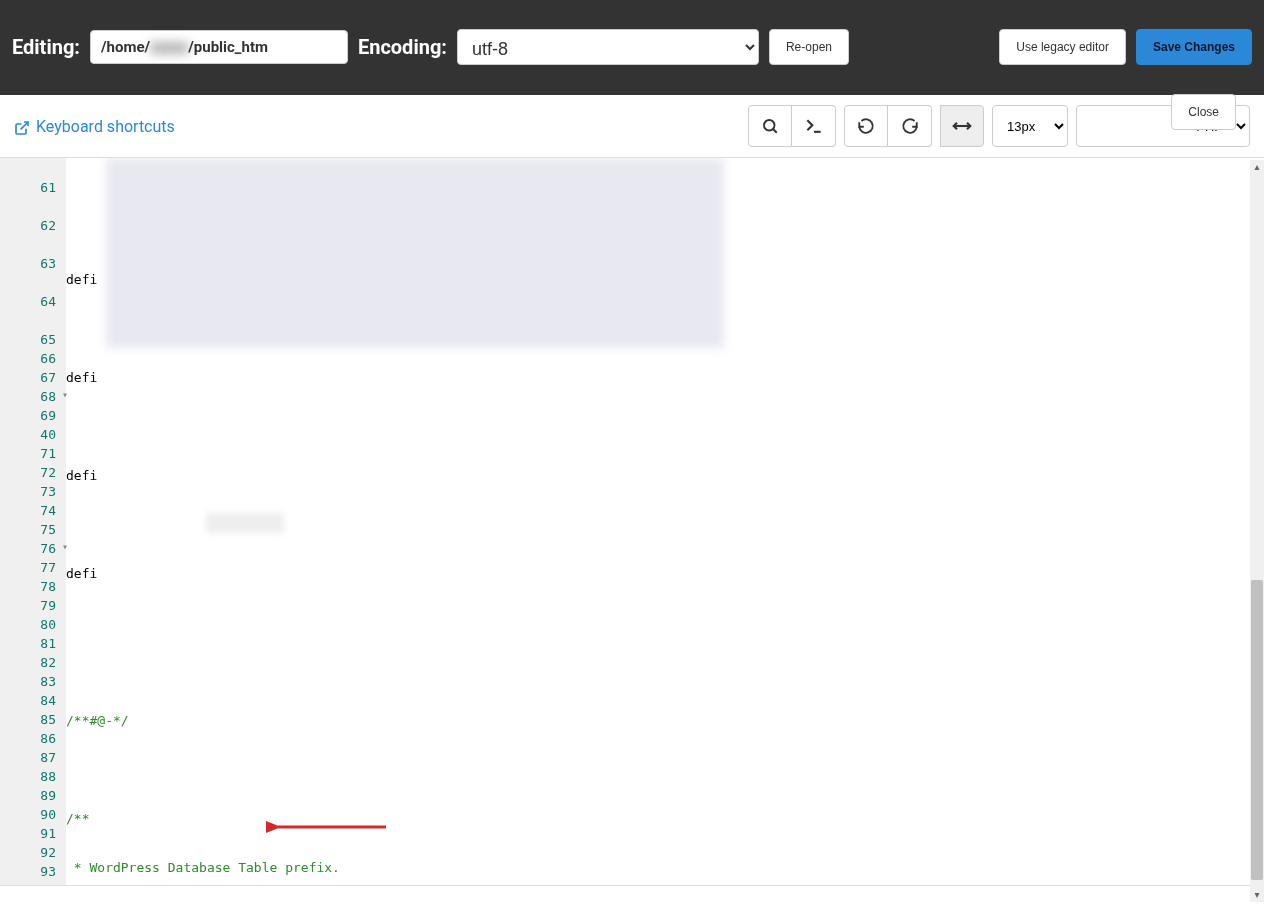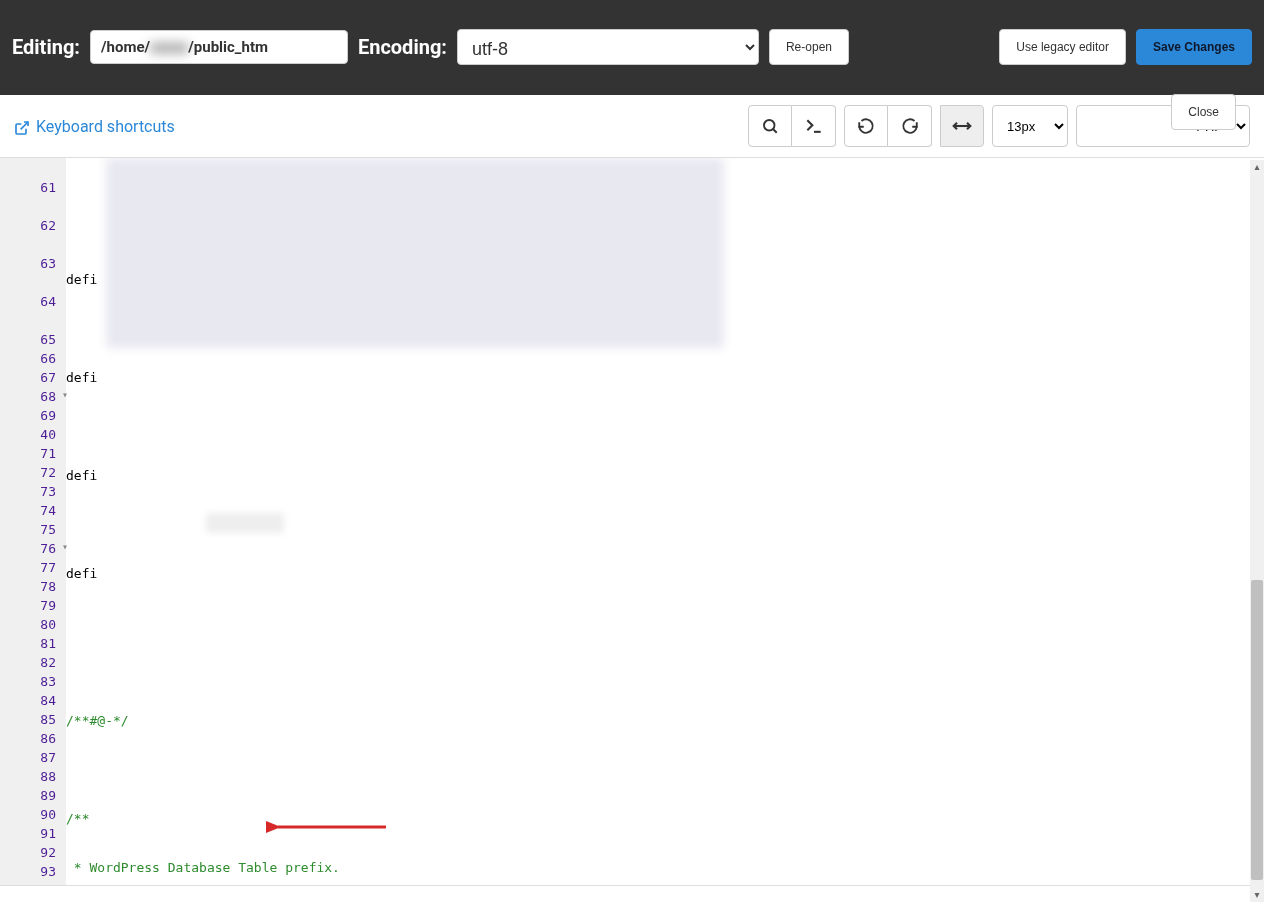--- a/index.html
+++ b/index.html
@@ -127,21 +127,21 @@
 .editor-container {
   display: flex;
   height: 728px;
   position: relative;
   border-bottom: 1px solid #ddd;
 }
 .gutter {
   background: #f0f0f0;
   width: 66px;
   text-align: right;
-  color: #4c1d95;
+  color: #0f766e;
   font-family: Menlo, Monaco, Consolas, monospace;
   font-size: 13px;
   padding-top: 3px;
   user-select: none;
 }
 .gutter .ln {
   height: 19px;
   padding-right: 10px;
   position: relative;
 }

